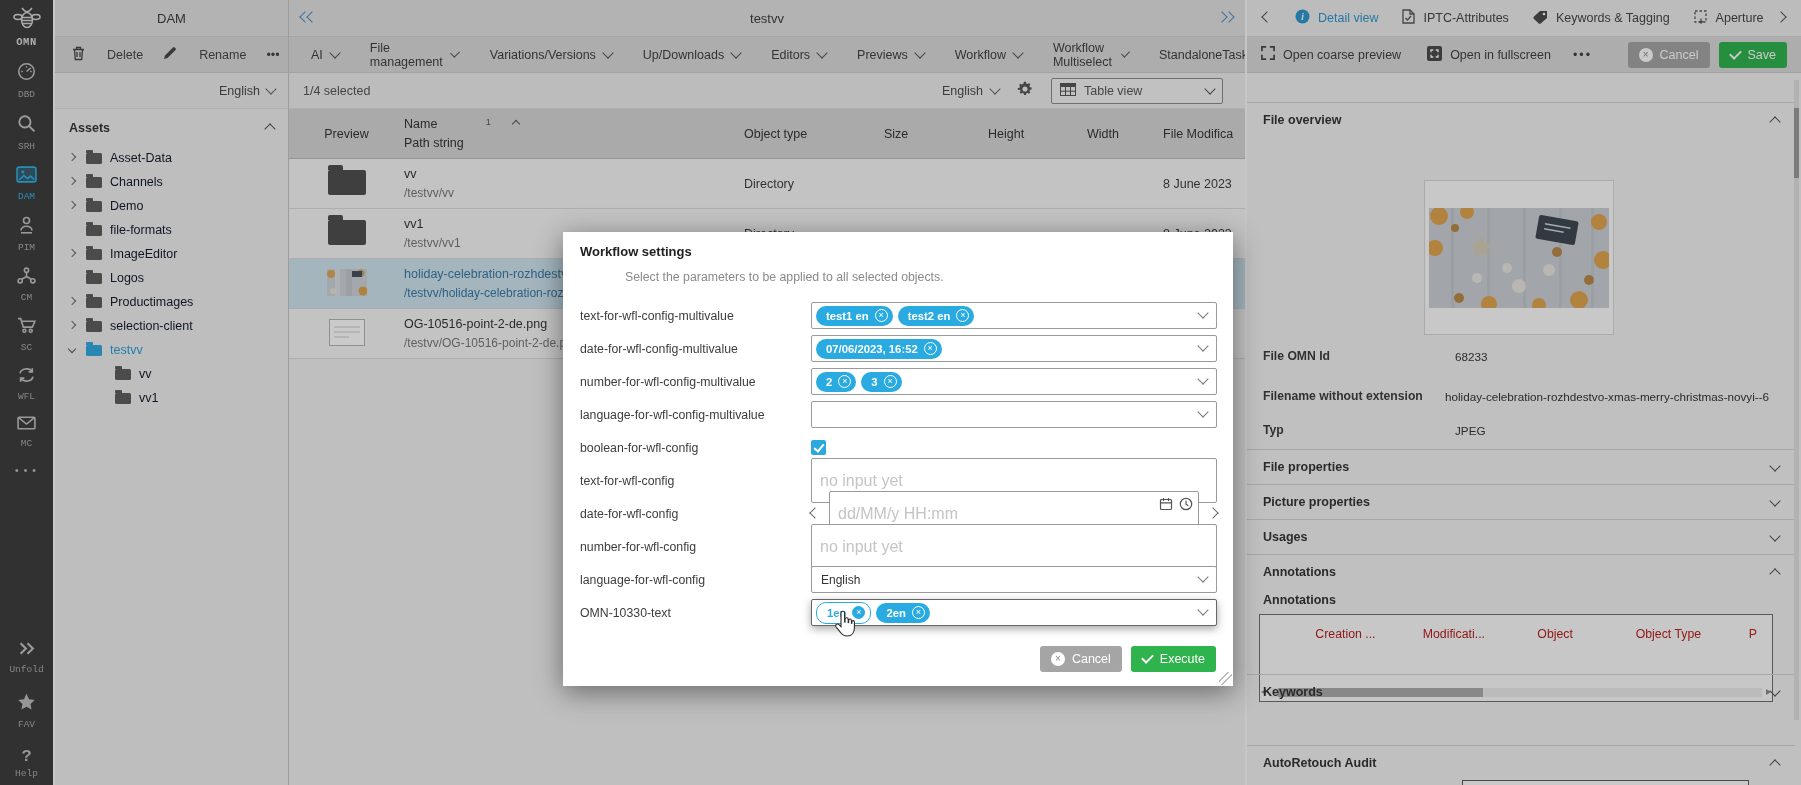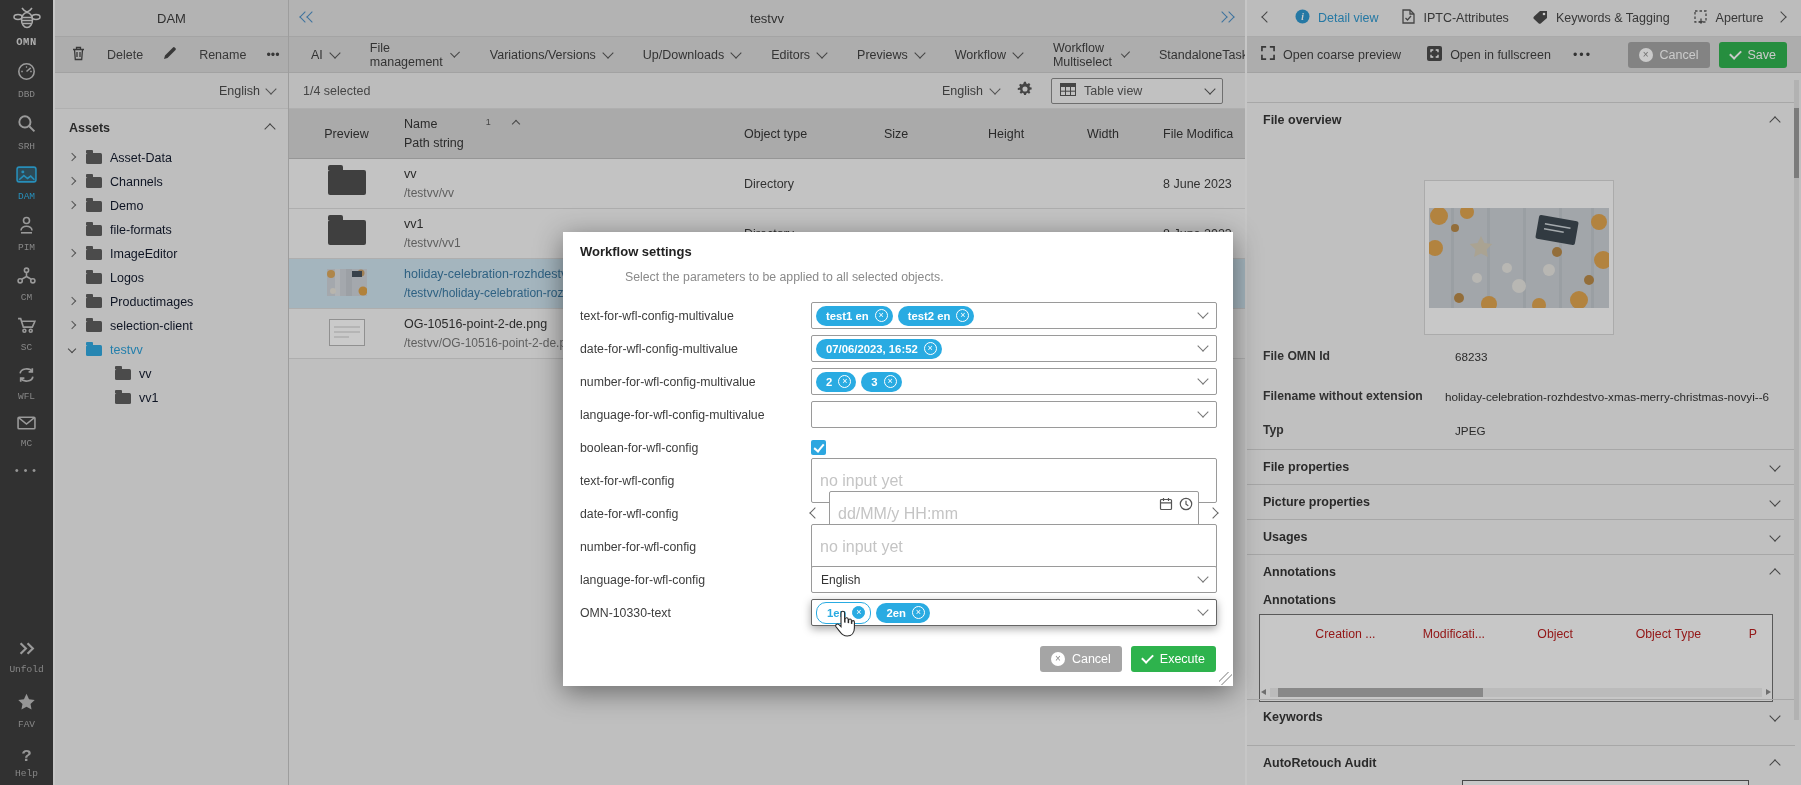--- a/index.html
+++ b/index.html
@@ -601,21 +601,21 @@
           <span style="width:135px">Object Type</span>
           <span style="width:40px">P</span>
         </div>
         <div class="ann-scroll">
           <span class="tri l"></span>
           <span class="ann-thumb"></span>
           <span class="tri r"></span>
         </div>
       </div>
 
-      <div class="sec" style="top:626px">
+      <div class="sec" style="top:601px">
           <span>Keywords</span>
           <span class="cv"></span>
         </div>
       <div class="sec" style="top:672px">
           <span>AutoRetouch Audit</span>
           <span class="cv up"></span>
         </div>
       <div class="audit-box"></div>
     </div>
     <div class="rp-scroll">

